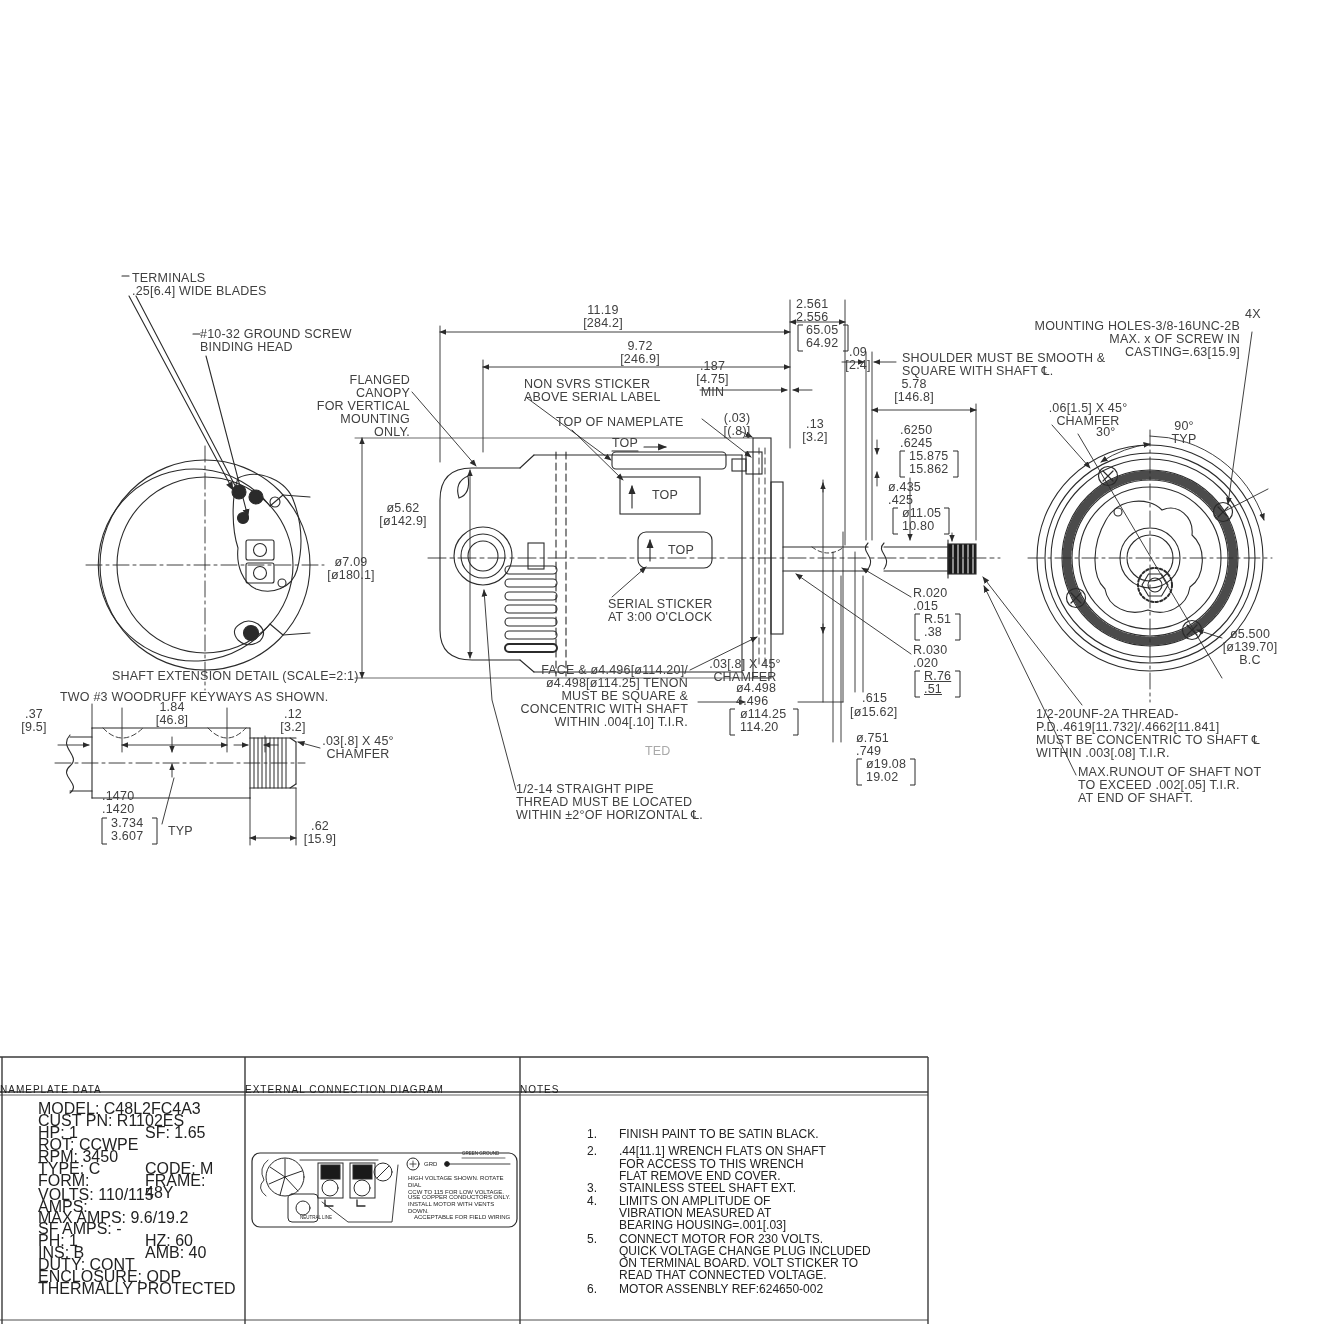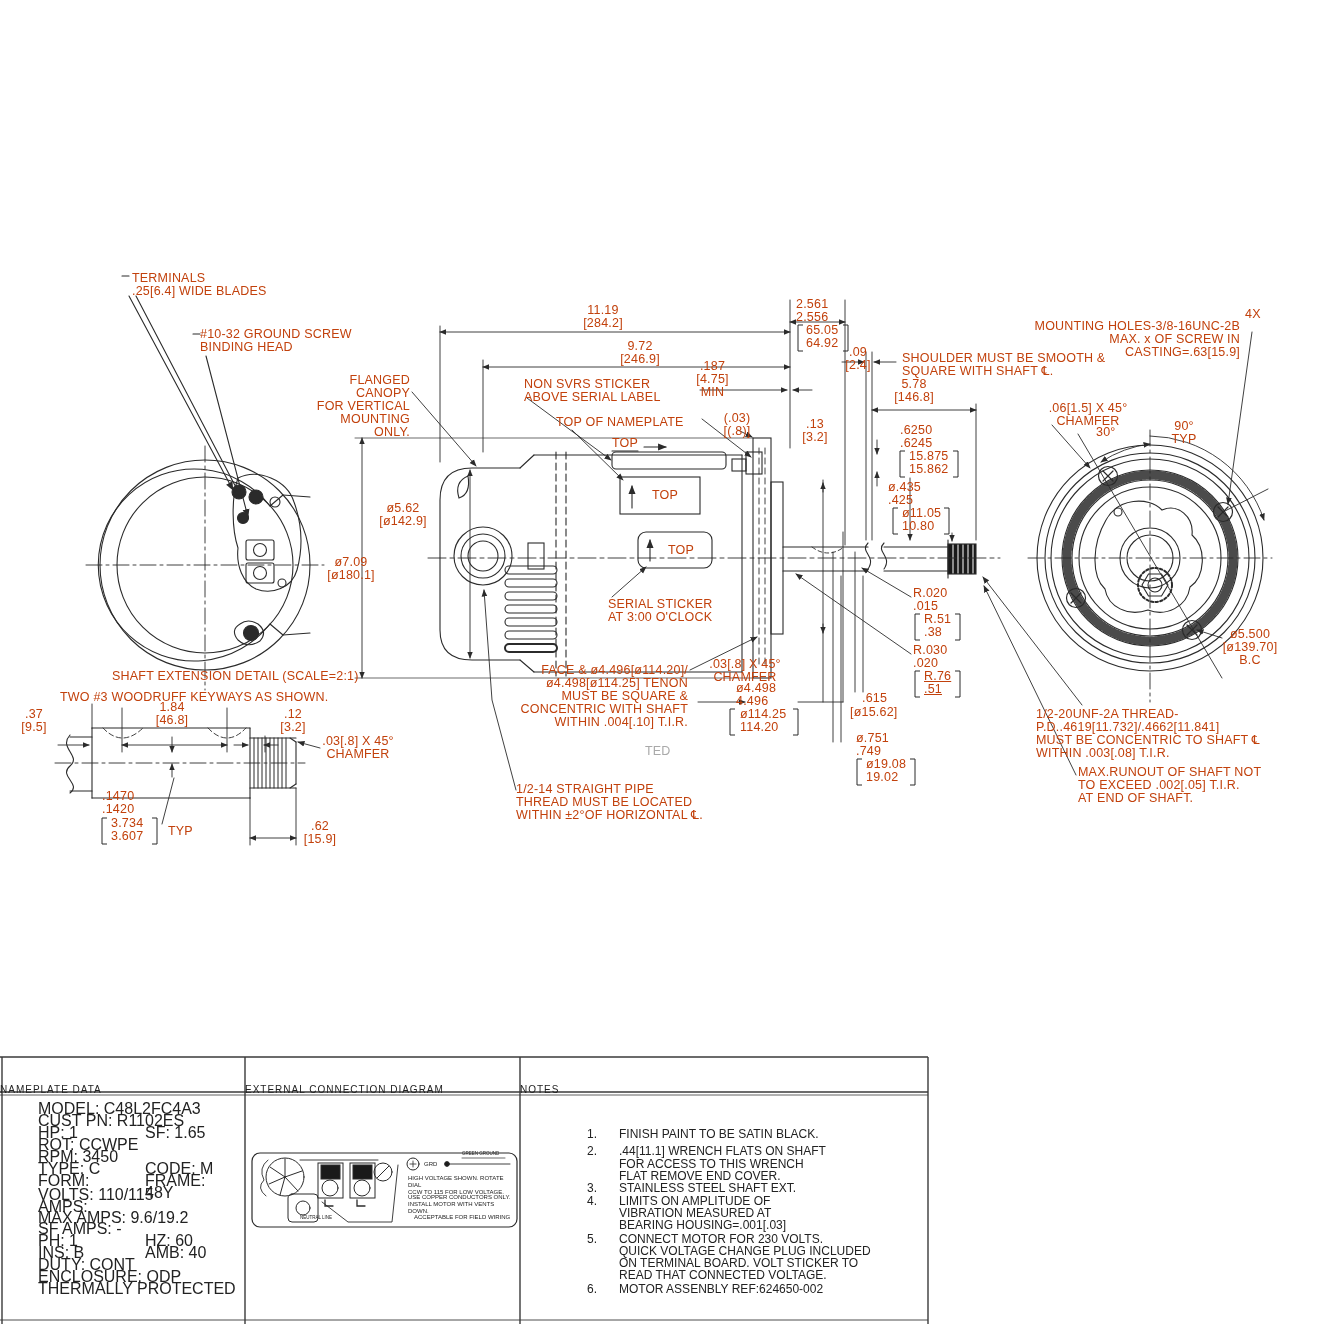--- a/index.html
+++ b/index.html
@@ -1,19 +1,19 @@
 <!DOCTYPE html>
 <html><head>
 <meta charset="utf-8">
 <style>
   html,body{margin:0;padding:0;background:#fff;}
   #canvas{position:relative;width:1324px;height:1324px;background:#ffffff;overflow:hidden;
           font-family:"Liberation Sans","DejaVu Sans",sans-serif;color:#222;}
   #art{position:absolute;left:0;top:0;}
-  .lbl{position:absolute;font-size:12.5px;line-height:13px;white-space:pre-line;color:#c2410c;letter-spacing:.2px;}
+  .lbl{position:absolute;font-size:12.5px;line-height:13px;white-space:pre-line;color:#404040;letter-spacing:.2px;}
   .c{text-align:center;}
   .r{text-align:right;}
   .faded{color:#a9a9a9;}
   .hdr{position:absolute;font-size:10px;letter-spacing:1px;margin-top:18px;}
   .np-row{position:absolute;left:38px;width:200px;font-size:16px;line-height:11.5px;}
   .np-r{position:absolute;left:107px;top:0;}
   .note-row{position:absolute;font-size:12px;line-height:12px;}
   .note-n{position:absolute;left:587px;}
   .note-t{position:absolute;left:619px;white-space:pre;}
   .tiny{position:absolute;font-size:6px;line-height:7px;white-space:pre-line;letter-spacing:0;}

